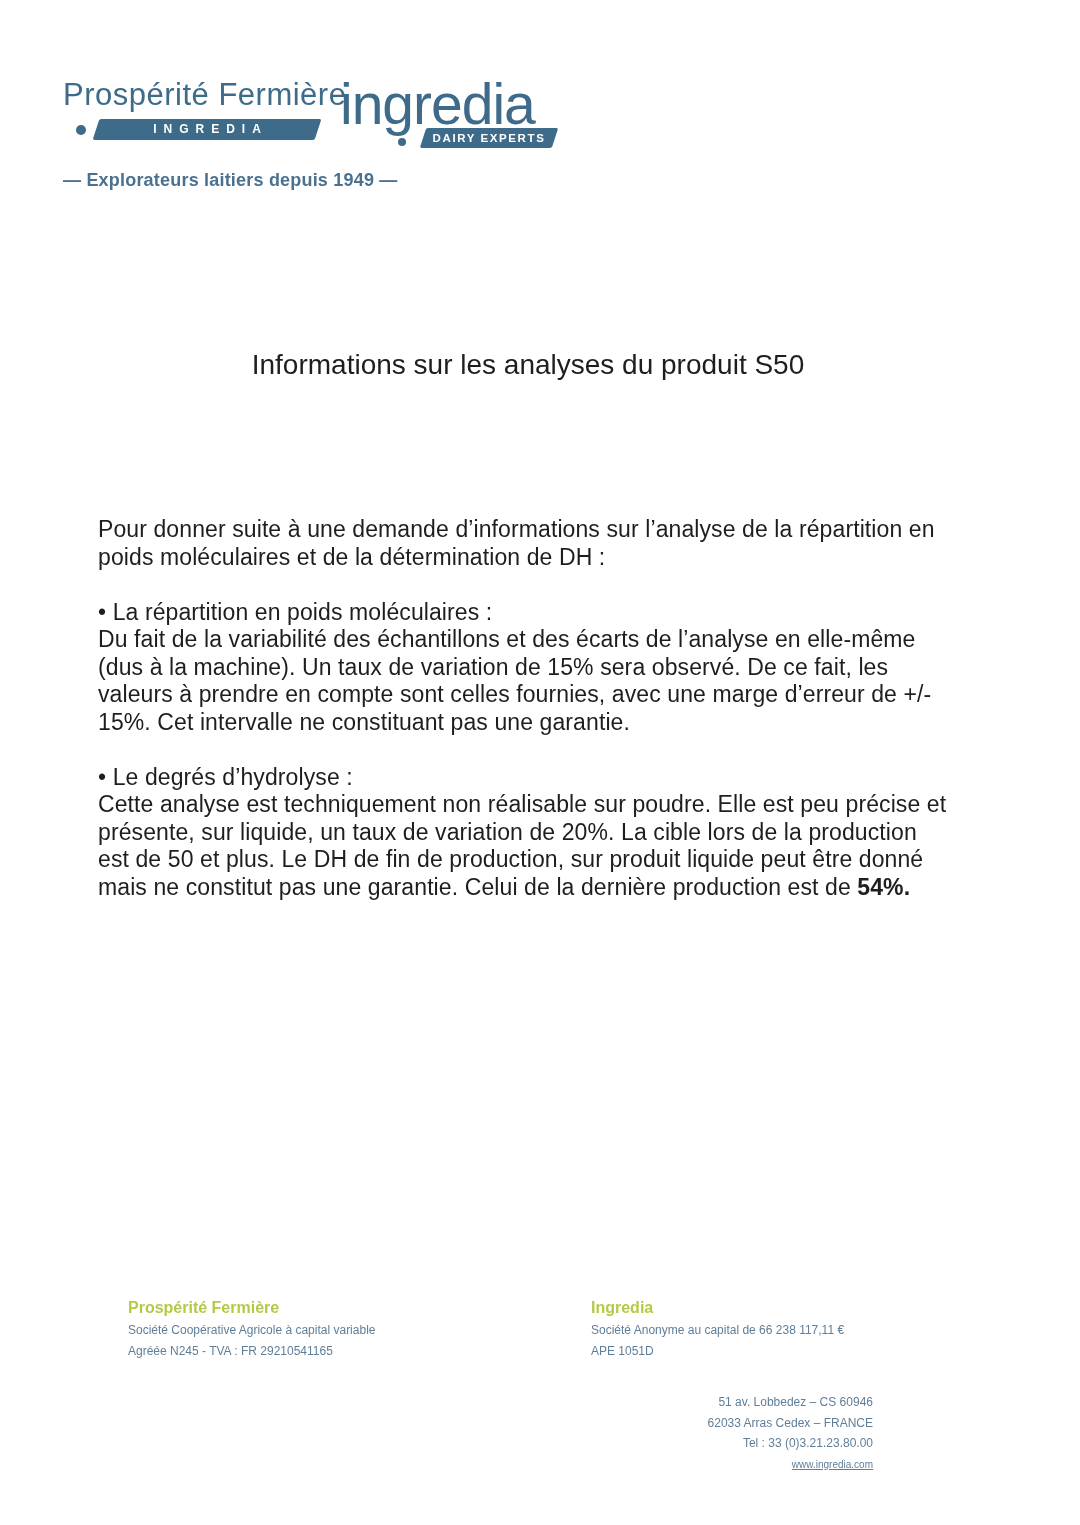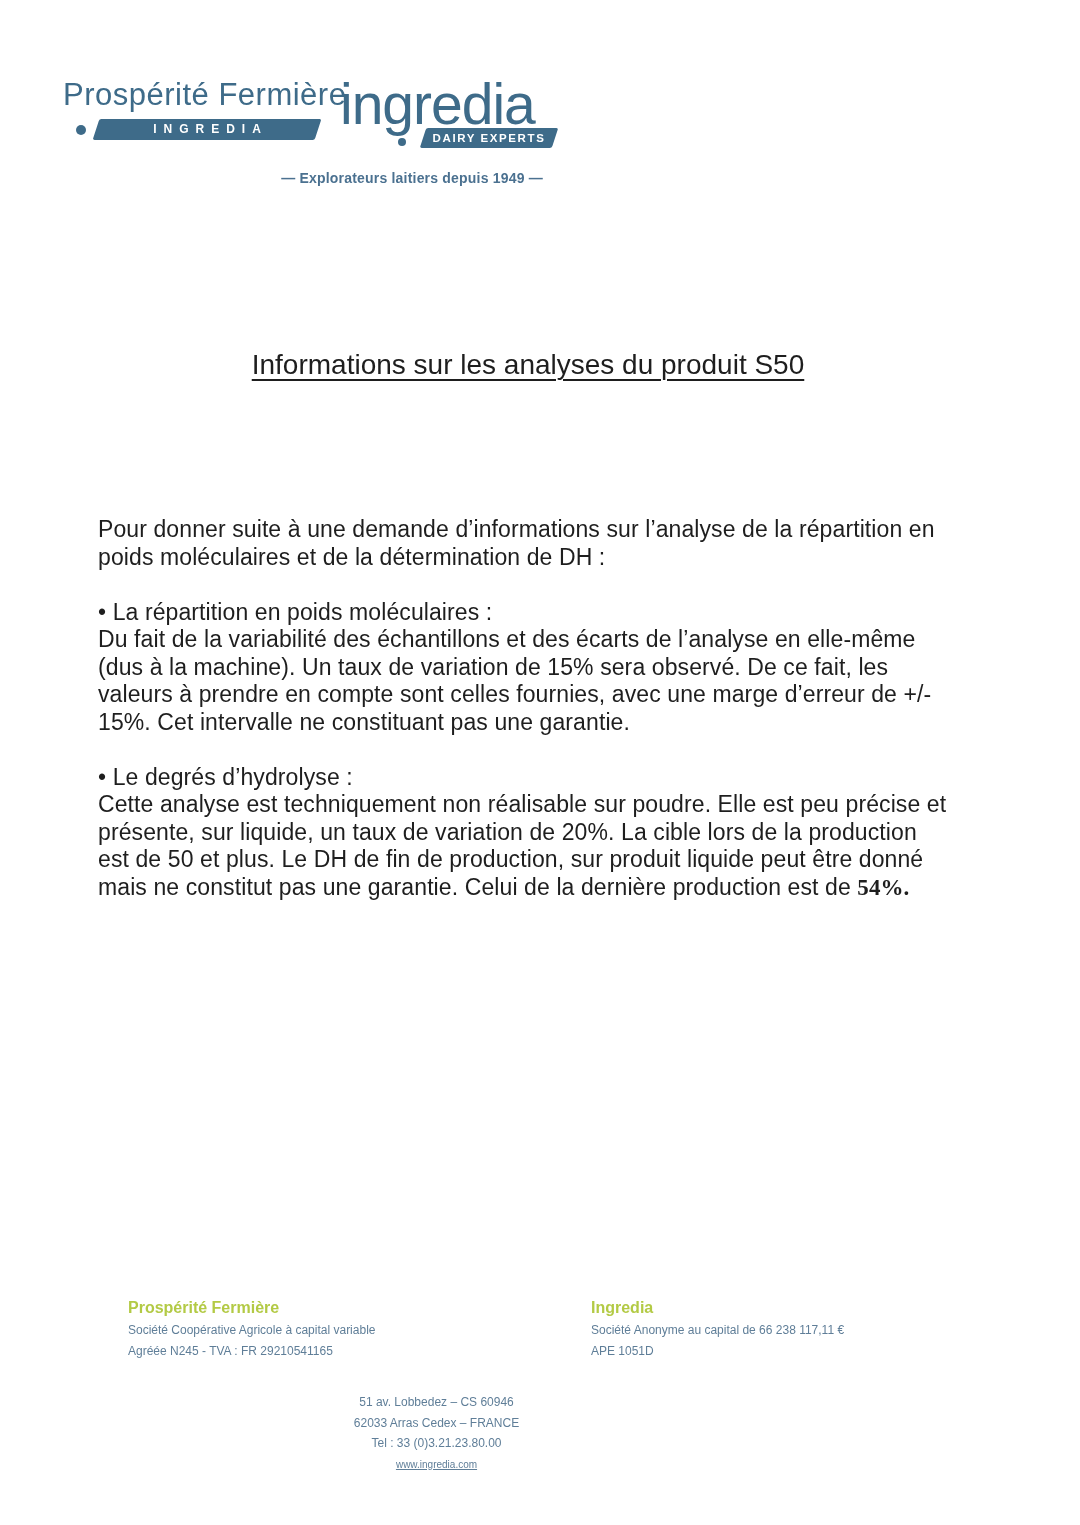--- a/index.html
+++ b/index.html
@@ -56,59 +56,59 @@
     border-radius: 2px;
   }
   .ing-banner-text {
     display: block; transform: skewX(18deg);
     color: #fff; font-size: 11.5px; line-height: 20px; font-weight: 700;
     letter-spacing: 1.6px; text-align: center;
   }
 
   .tagline {
     position: absolute; left: 63px; top: 170px; width: 480px;
-    text-align: right; font-size: 14px; font-weight: 600;
+    text-align: left; font-size: 18px; font-weight: 600;
     letter-spacing: 0.2px;
     color: var(--tagline-blue, #4b7190);
   }
 
   
   .doc-title {
     position: absolute; left: 0; top: 349px; width: 1056px; margin: 0;
     text-align: center; font-size: 28px; font-weight: 400;
     color: var(--body-text, #1e1e1e);
-    text-decoration: underline; text-underline-offset: 5px;
+    text-underline-offset: 5px;
     text-decoration-thickness: 2px;
   }
 
   
   .doc-body {
     position: absolute; left: 98px; top: 516px; width: 855px;
     font-size: 23px; line-height: 27.5px; letter-spacing: 0.1px;
     color: var(--body-text, #1e1e1e);
   }
   .doc-body p { margin: 0; }
   .doc-body .para-gap { margin-bottom: 27.5px; }
-  .doc-body b { font-weight: 700; font-family: Liberation Serif, serif; }
+  .doc-body b { font-weight: 700; }
 
   
   .f-col { position: absolute; top: 1298px; }
   .f-left  { left: 128px; width: 440px; }
   .f-right { left: 591px; width: 460px; }
   .f-head {
     font-size: 16px; line-height: 20px; font-weight: 700;
     color: var(--footer-green, #b3ca45); margin-bottom: 2px;
   }
   .f-line {
     font-size: 12px; line-height: 21px;
     color: var(--footer-text, #5f7e98);
   }
   .f-center {
     position: absolute; left: 0; top: 1392px; width: 873px;
-    text-align: center;
+    text-align: right;
   }
   .f-center .f-line { line-height: 20.5px; }
   .f-link {
     display: inline-block; font-size: 10px; line-height: 20.5px;
     color: var(--footer-text, #5f7e98);
     text-decoration: underline; cursor: pointer;
   }
 </style>
 </head>
 <body>

